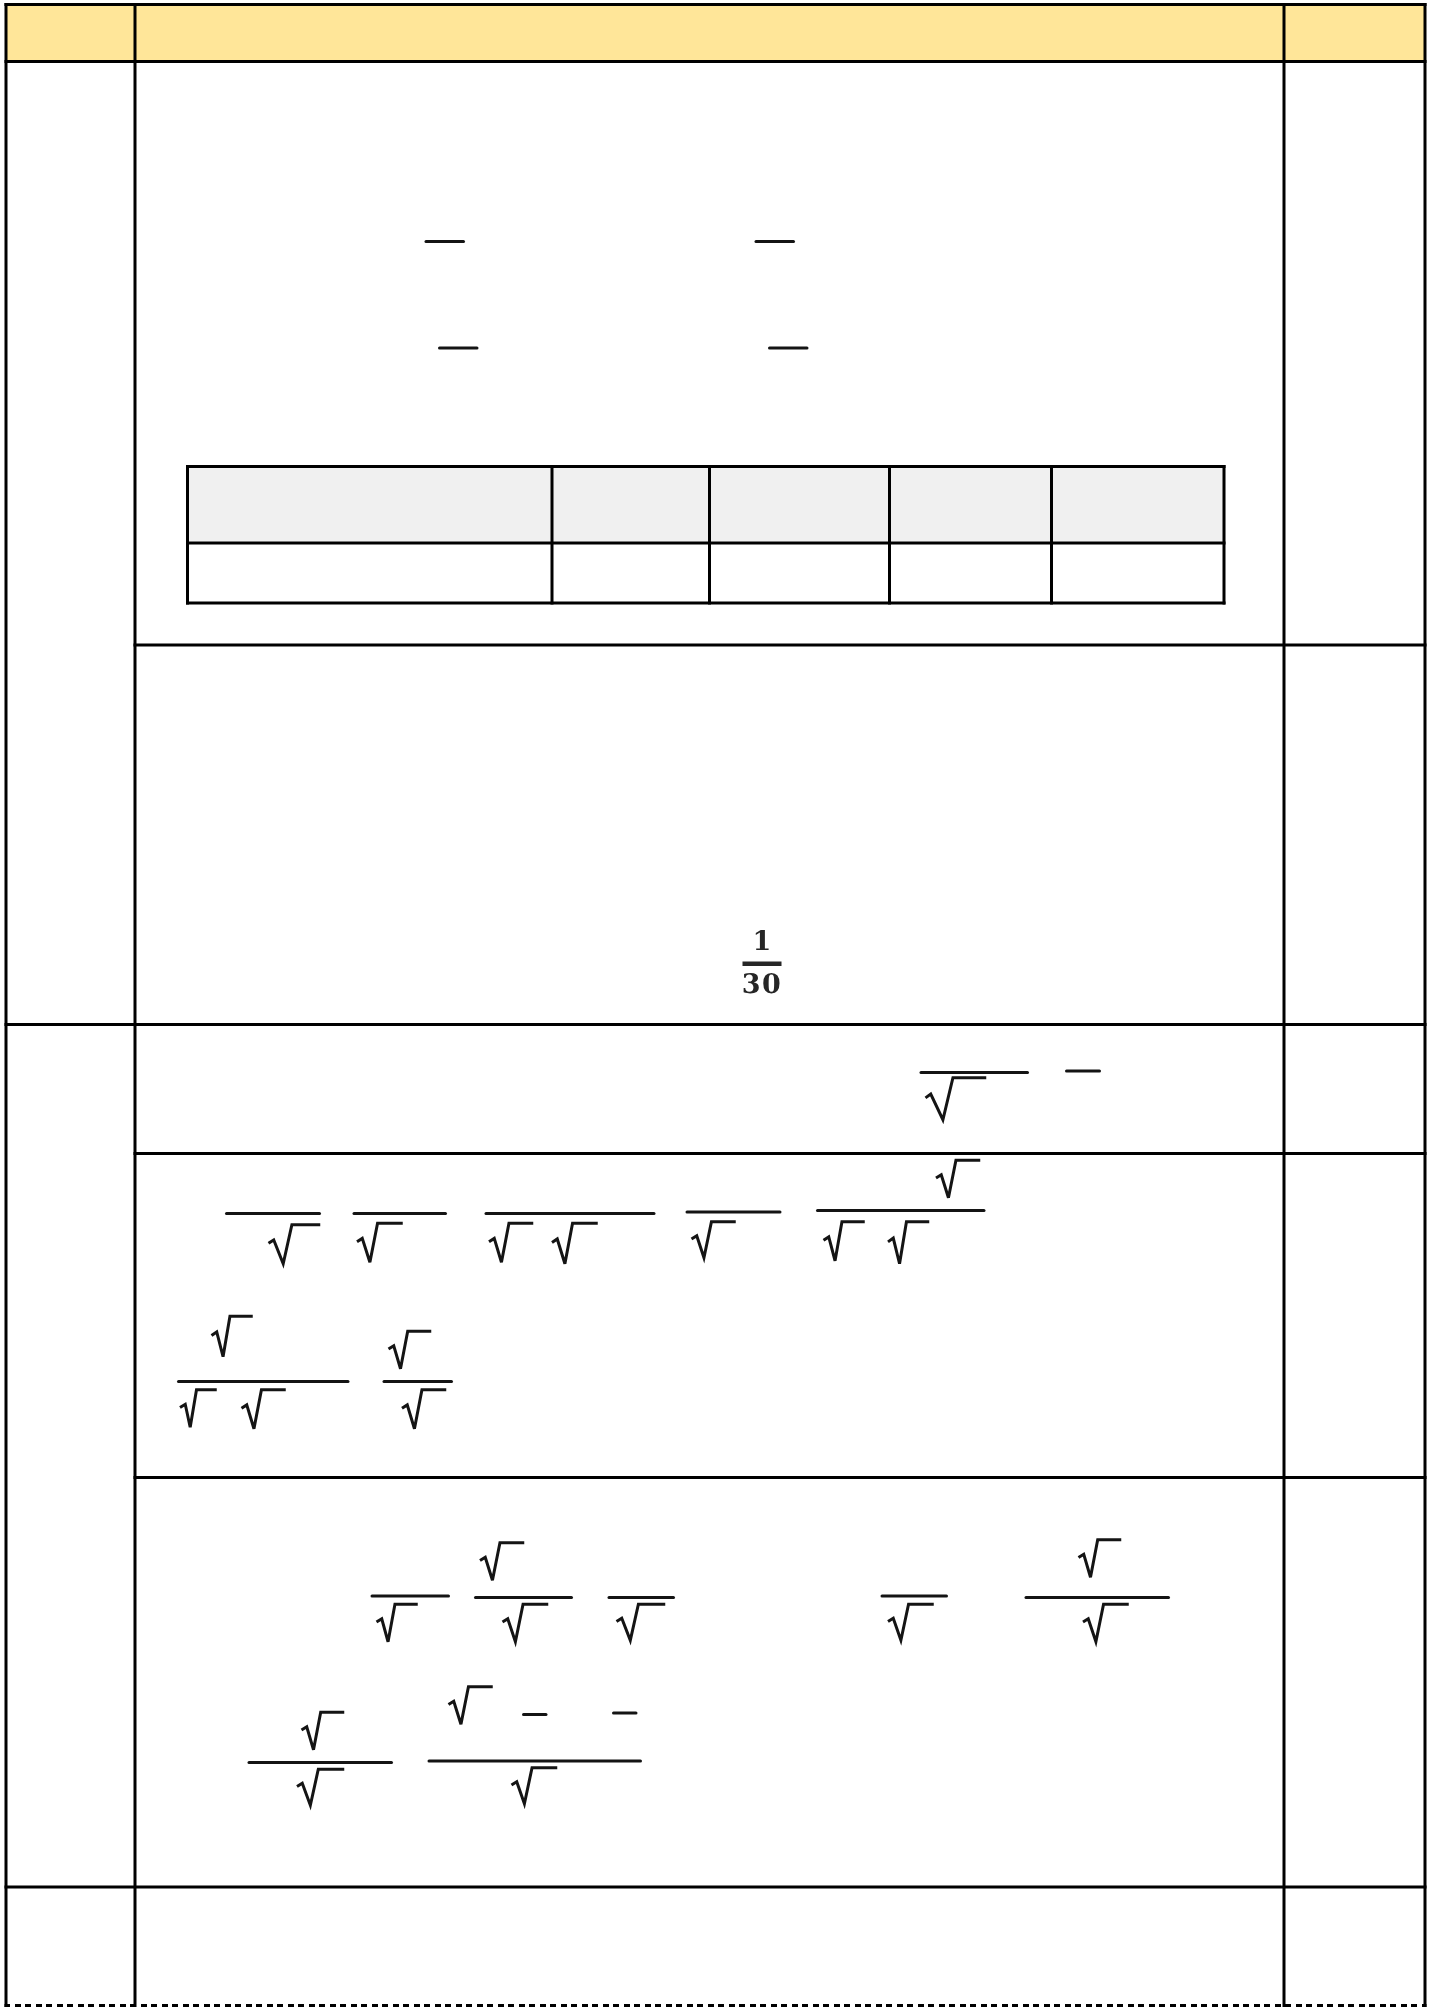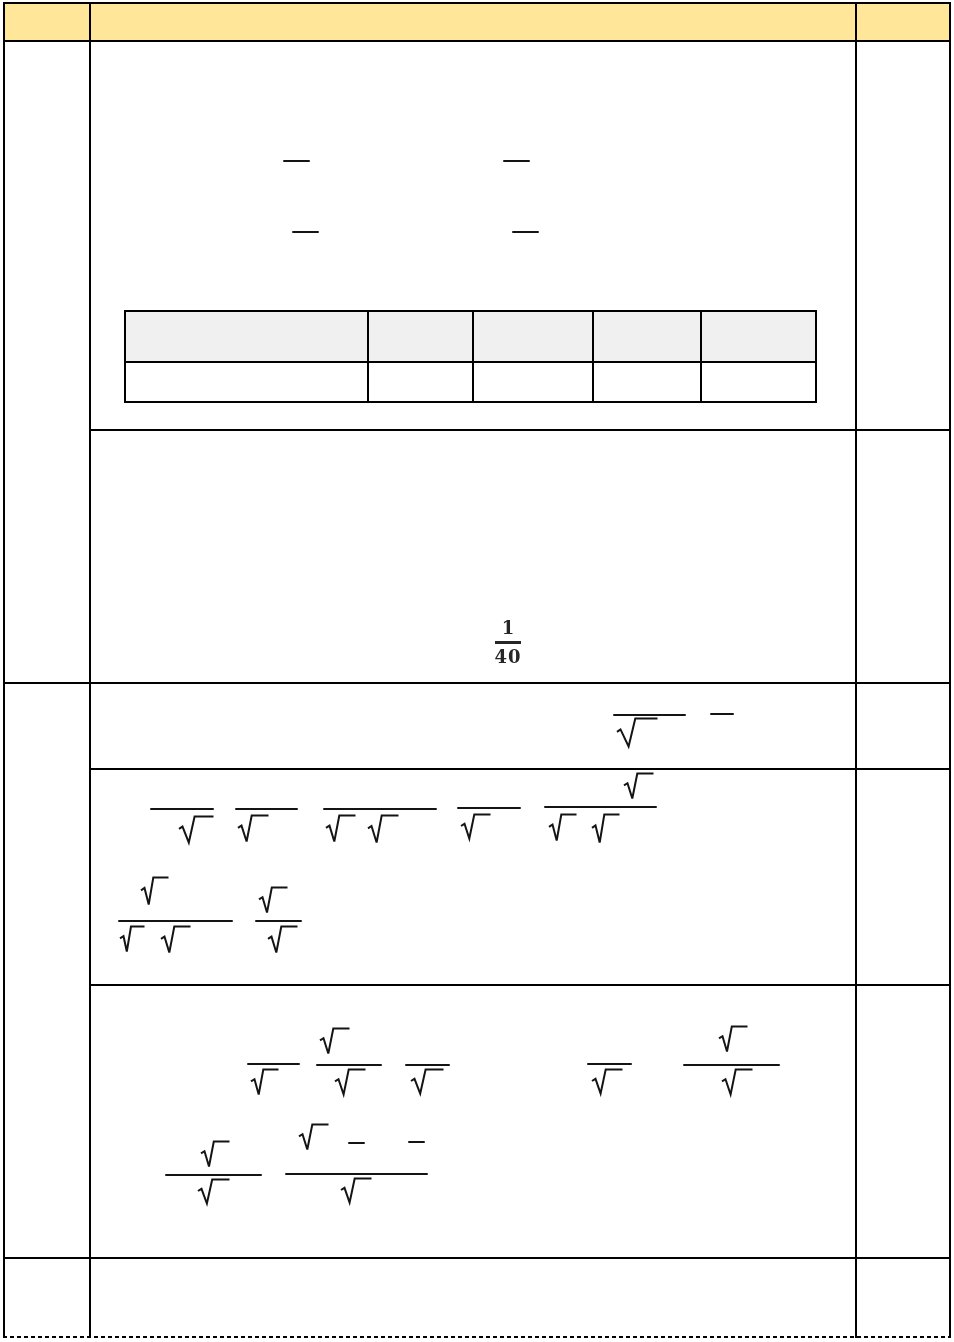--- a/index.html
+++ b/index.html
@@ -76,21 +76,21 @@
     <div class="vline" style="left:243px;top:0;height:93px;"></div>
     <div class="vline" style="left:348px;top:0;height:93px;"></div>
     <div class="vline" style="left:468px;top:0;height:93px;"></div>
     <div class="vline" style="left:576px;top:0;height:93px;"></div>
     <div class="vline" style="left:691px;top:0;height:93px;"></div>
   </div>
 
   <div id="fraction-1-20">
     <span class="num">1</span>
     <span class="bar"></span>
-    <span class="den">40</span>
+    <span class="den">30</span>
   </div>
 
   <div id="marks">
       <div class="mark-bar" style="left: 283px; top: 160px; width: 27px; height: 2px; background: rgb(20, 20, 20);"></div>
       <div class="mark-bar" style="left: 503px; top: 160px; width: 27px; height: 2px; background: rgb(20, 20, 20);"></div>
       <div class="mark-bar" style="left: 292px; top: 231px; width: 27px; height: 2px; background: rgb(20, 20, 20);"></div>
       <div class="mark-bar" style="left: 512px; top: 231px; width: 27px; height: 2px; background: rgb(20, 20, 20);"></div>
       <div class="mark-bar" style="left: 613px; top: 714px; width: 73px; height: 2px; background: rgb(20, 20, 20);"></div>
       <svg width="42" height="31" viewBox="0 0 42 31" style="left: 616px; top: 717px;">
         <polyline points="1,14.9 4.5,12.4 12.6,29.5 19.3,1.5 41.5,1.5" fill="none" stroke="#141414" stroke-width="2" stroke-linecap="butt" stroke-linejoin="miter"></polyline>

